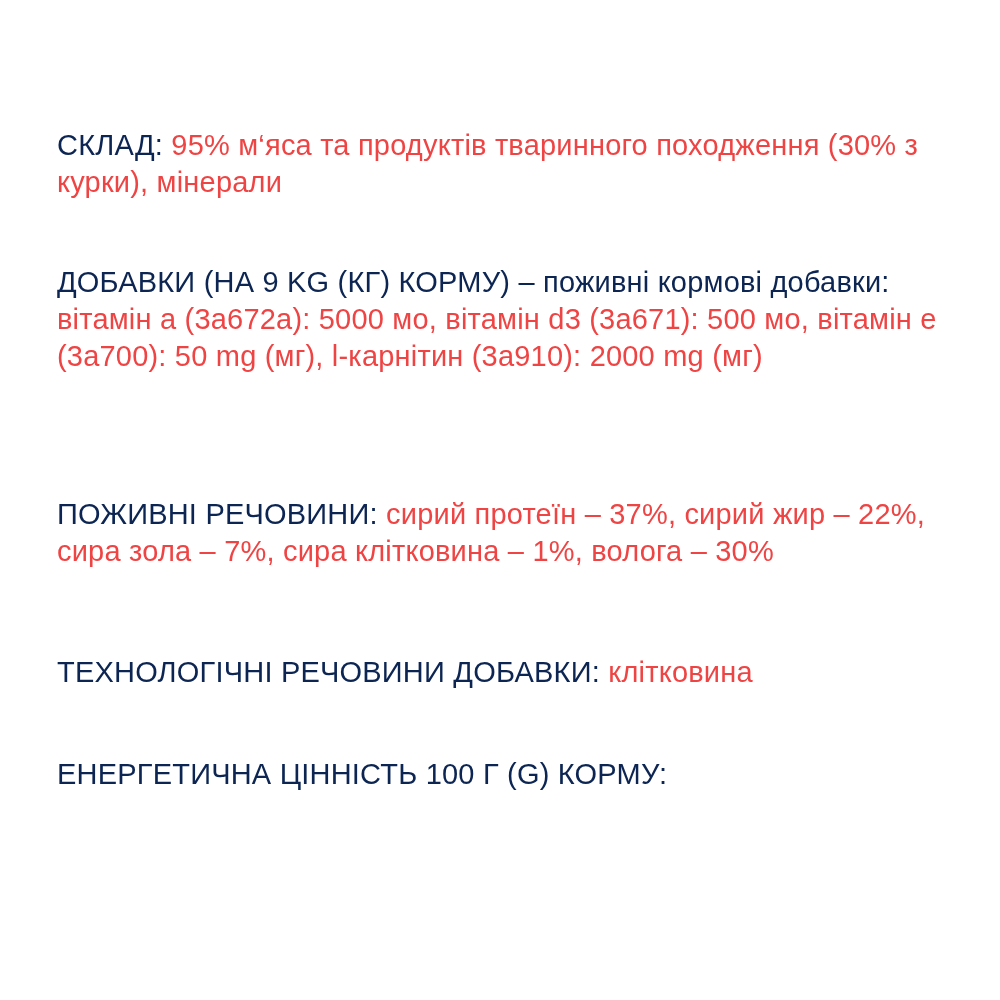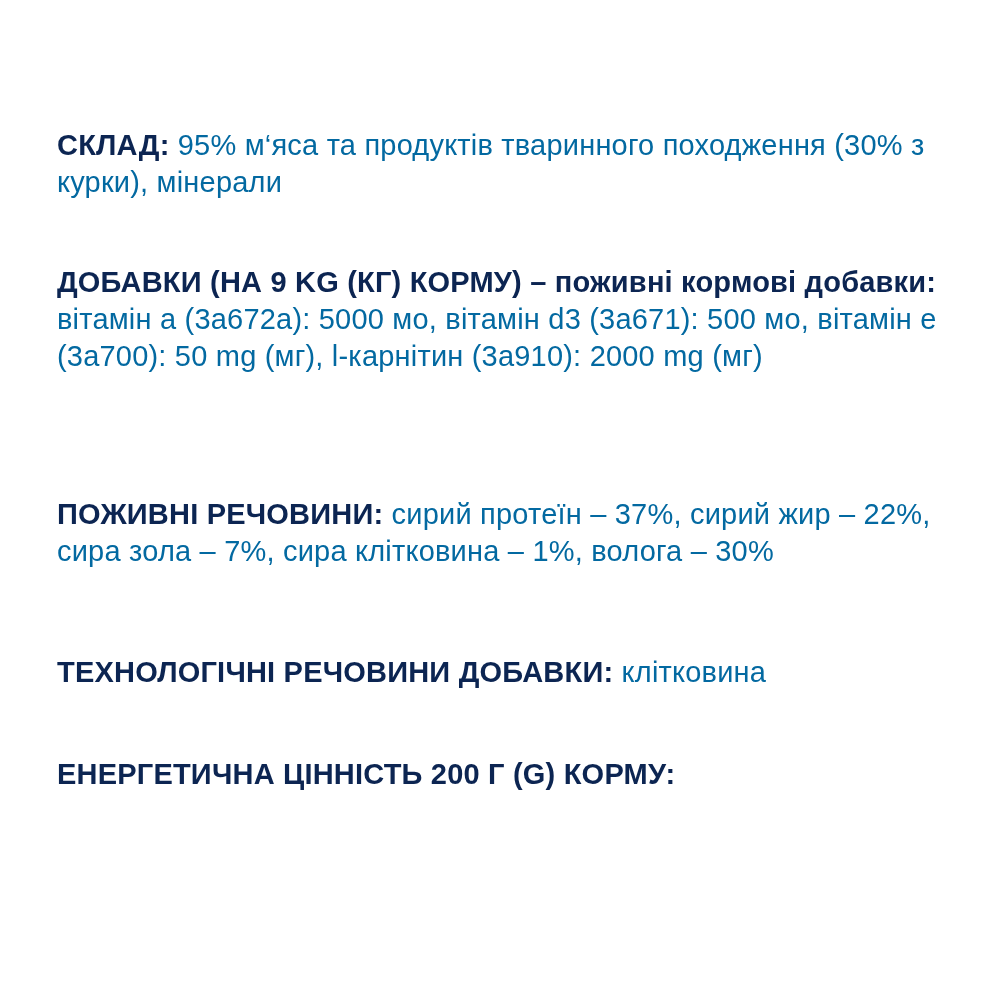--- a/index.html
+++ b/index.html
@@ -18,26 +18,26 @@
     .section {
       position: absolute;
       left: 57px;
       width: 890px;
       font-size: 29px;
       line-height: 37px;
       letter-spacing: 0.2px;
       color: #102c5c;
     }
     .label {
-      font-weight: bold;
+      font-weight: normal;
       color: #0c2552;
     }
     .value {
       font-weight: normal;
-      color: #0369a1;
+      color: #ef4444;
     }
     #sec-composition { top: 127px; }
     #sec-additives { top: 264px; }
     #sec-nutrients { top: 496px; }
     #sec-tech { top: 654px; }
     #sec-energy { top: 756px; }
   </style>
 </head>
 <body>
 
@@ -51,14 +51,14 @@
 
 <div class="section" id="sec-nutrients">
   <span class="label">ПОЖИВНІ РЕЧОВИНИ:</span><span class="value"> сирий протеїн – 37%, сирий жир – 22%, сира зола – 7%, сира клітковина – 1%, волога – 30%</span>
 </div>
 
 <div class="section" id="sec-tech">
   <span class="label">ТЕХНОЛОГІЧНІ РЕЧОВИНИ ДОБАВКИ:</span><span class="value"> клітковина</span>
 </div>
 
 <div class="section" id="sec-energy">
-  <div class="label">ЕНЕРГЕТИЧНА ЦІННІСТЬ 200 Г (G) КОРМУ:</div>
+  <div class="label">ЕНЕРГЕТИЧНА ЦІННІСТЬ 100 Г (G) КОРМУ:</div>
 </div>
 
 </body></html>

